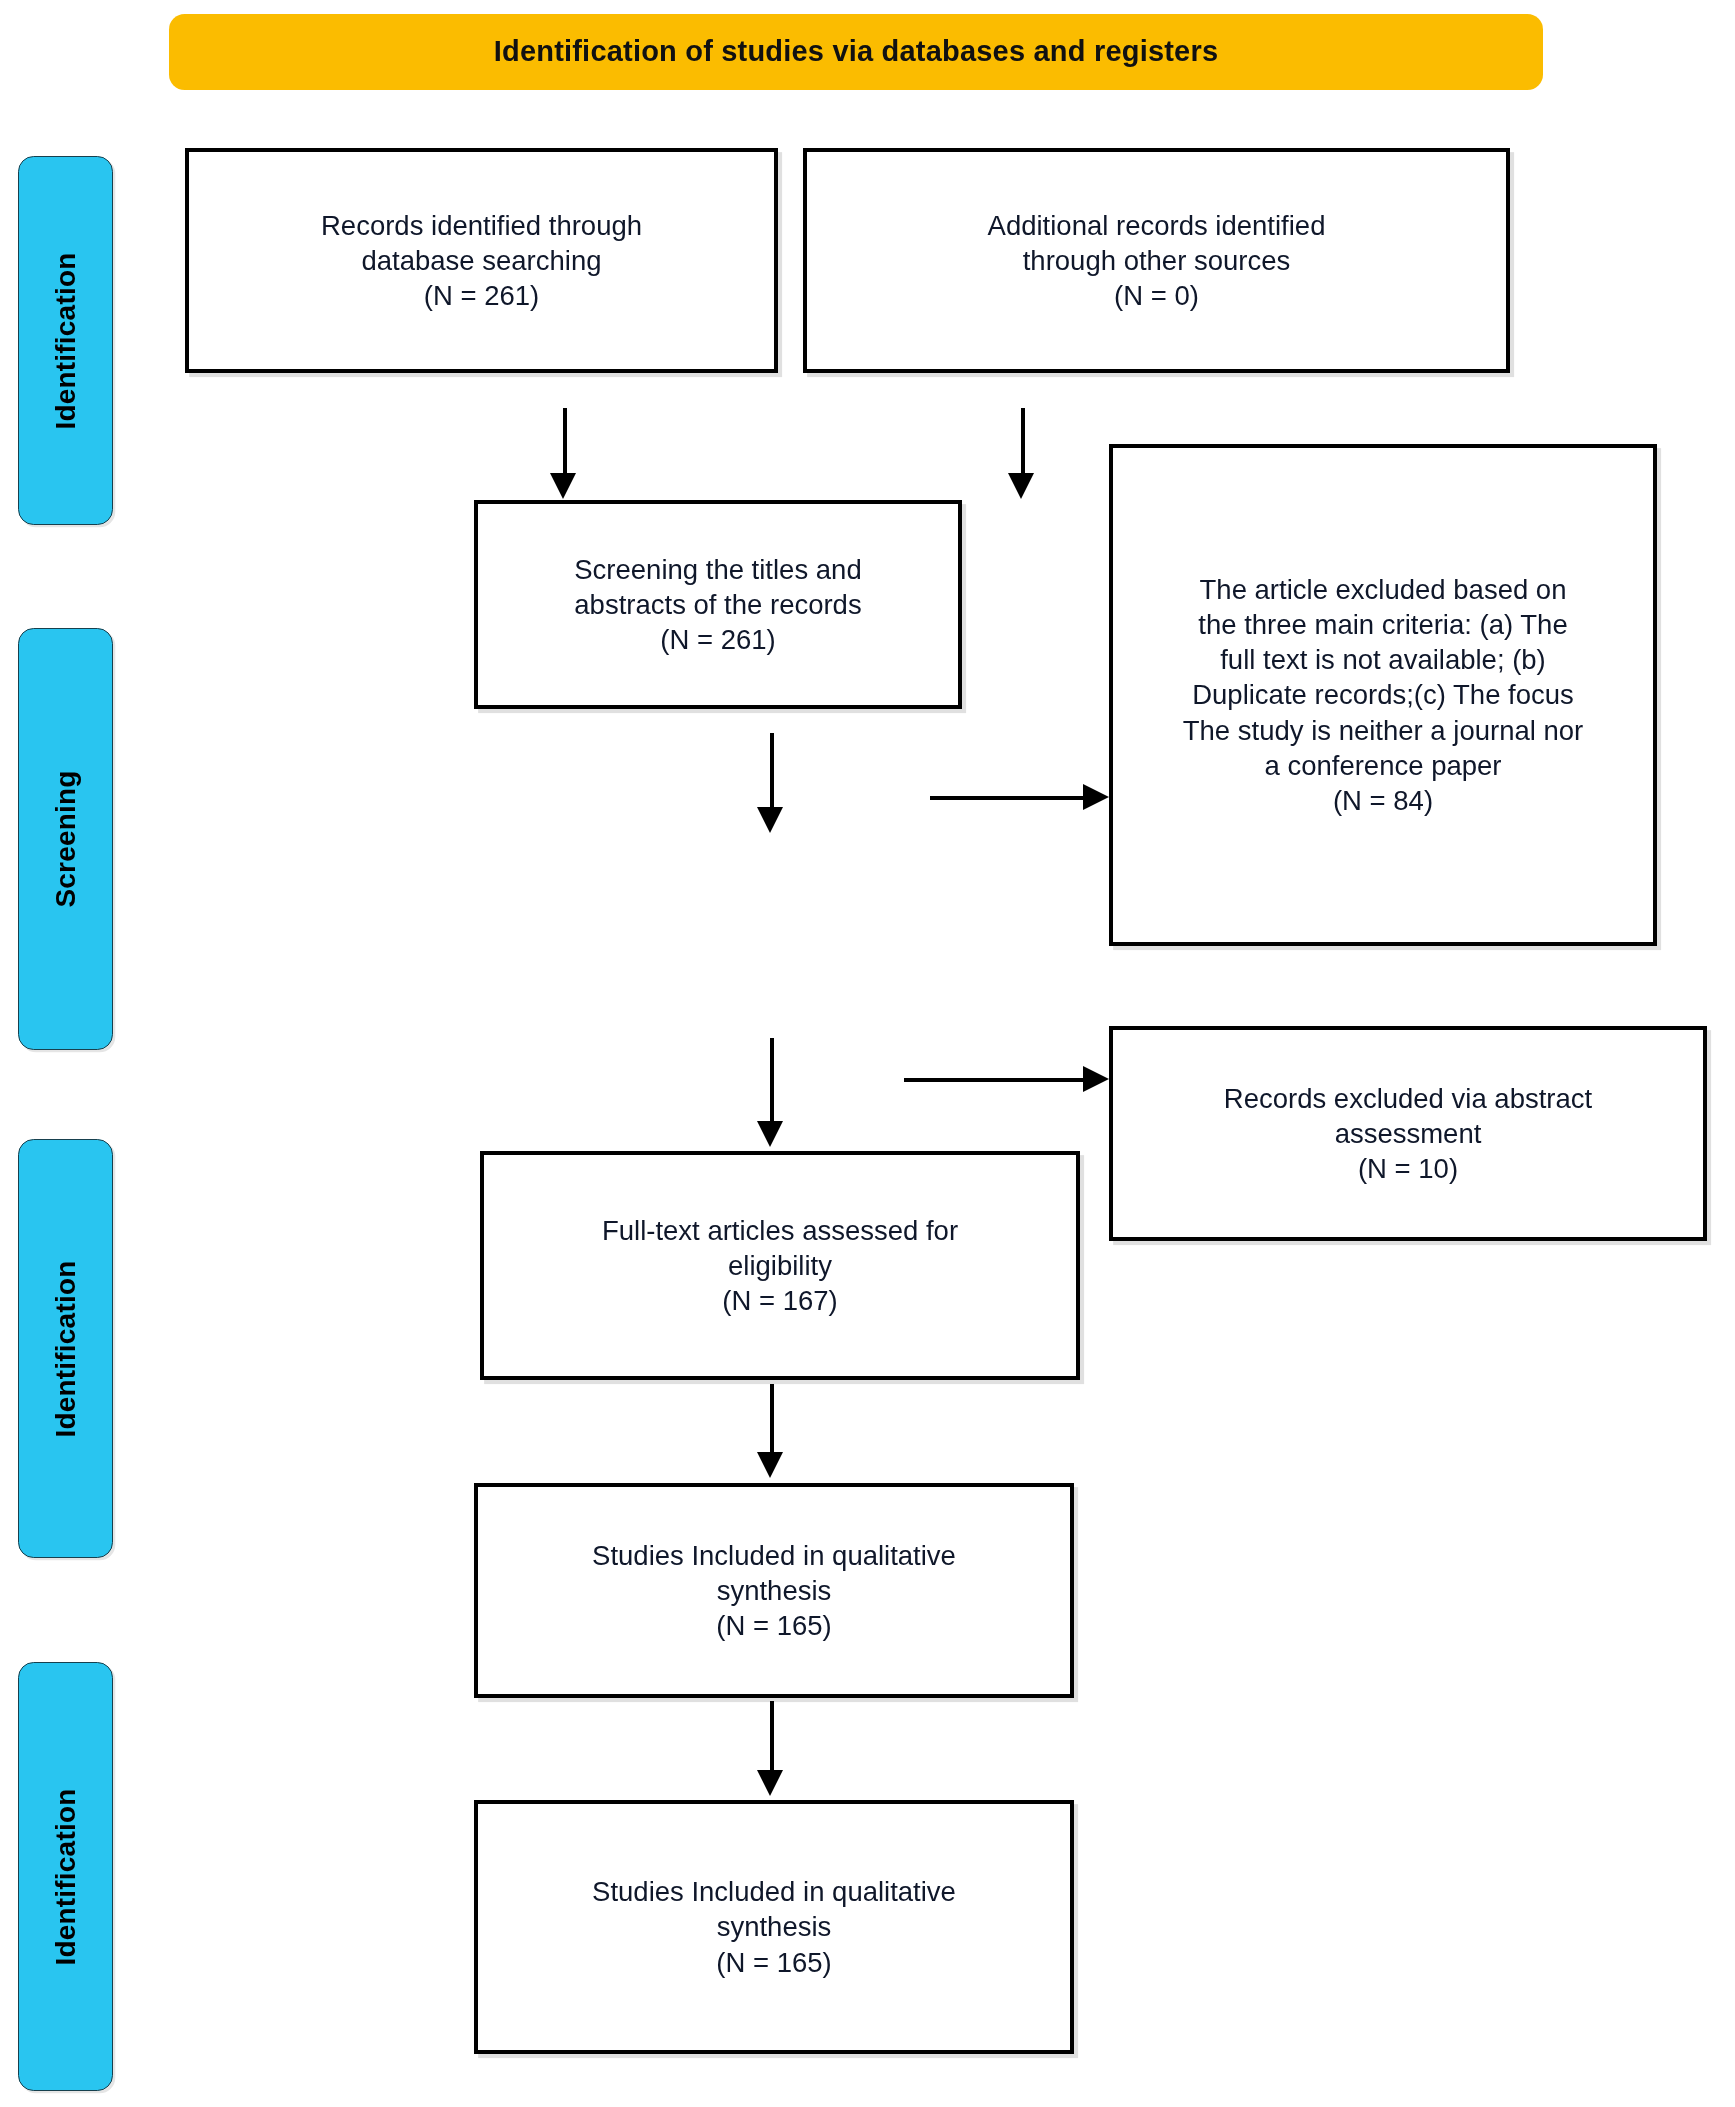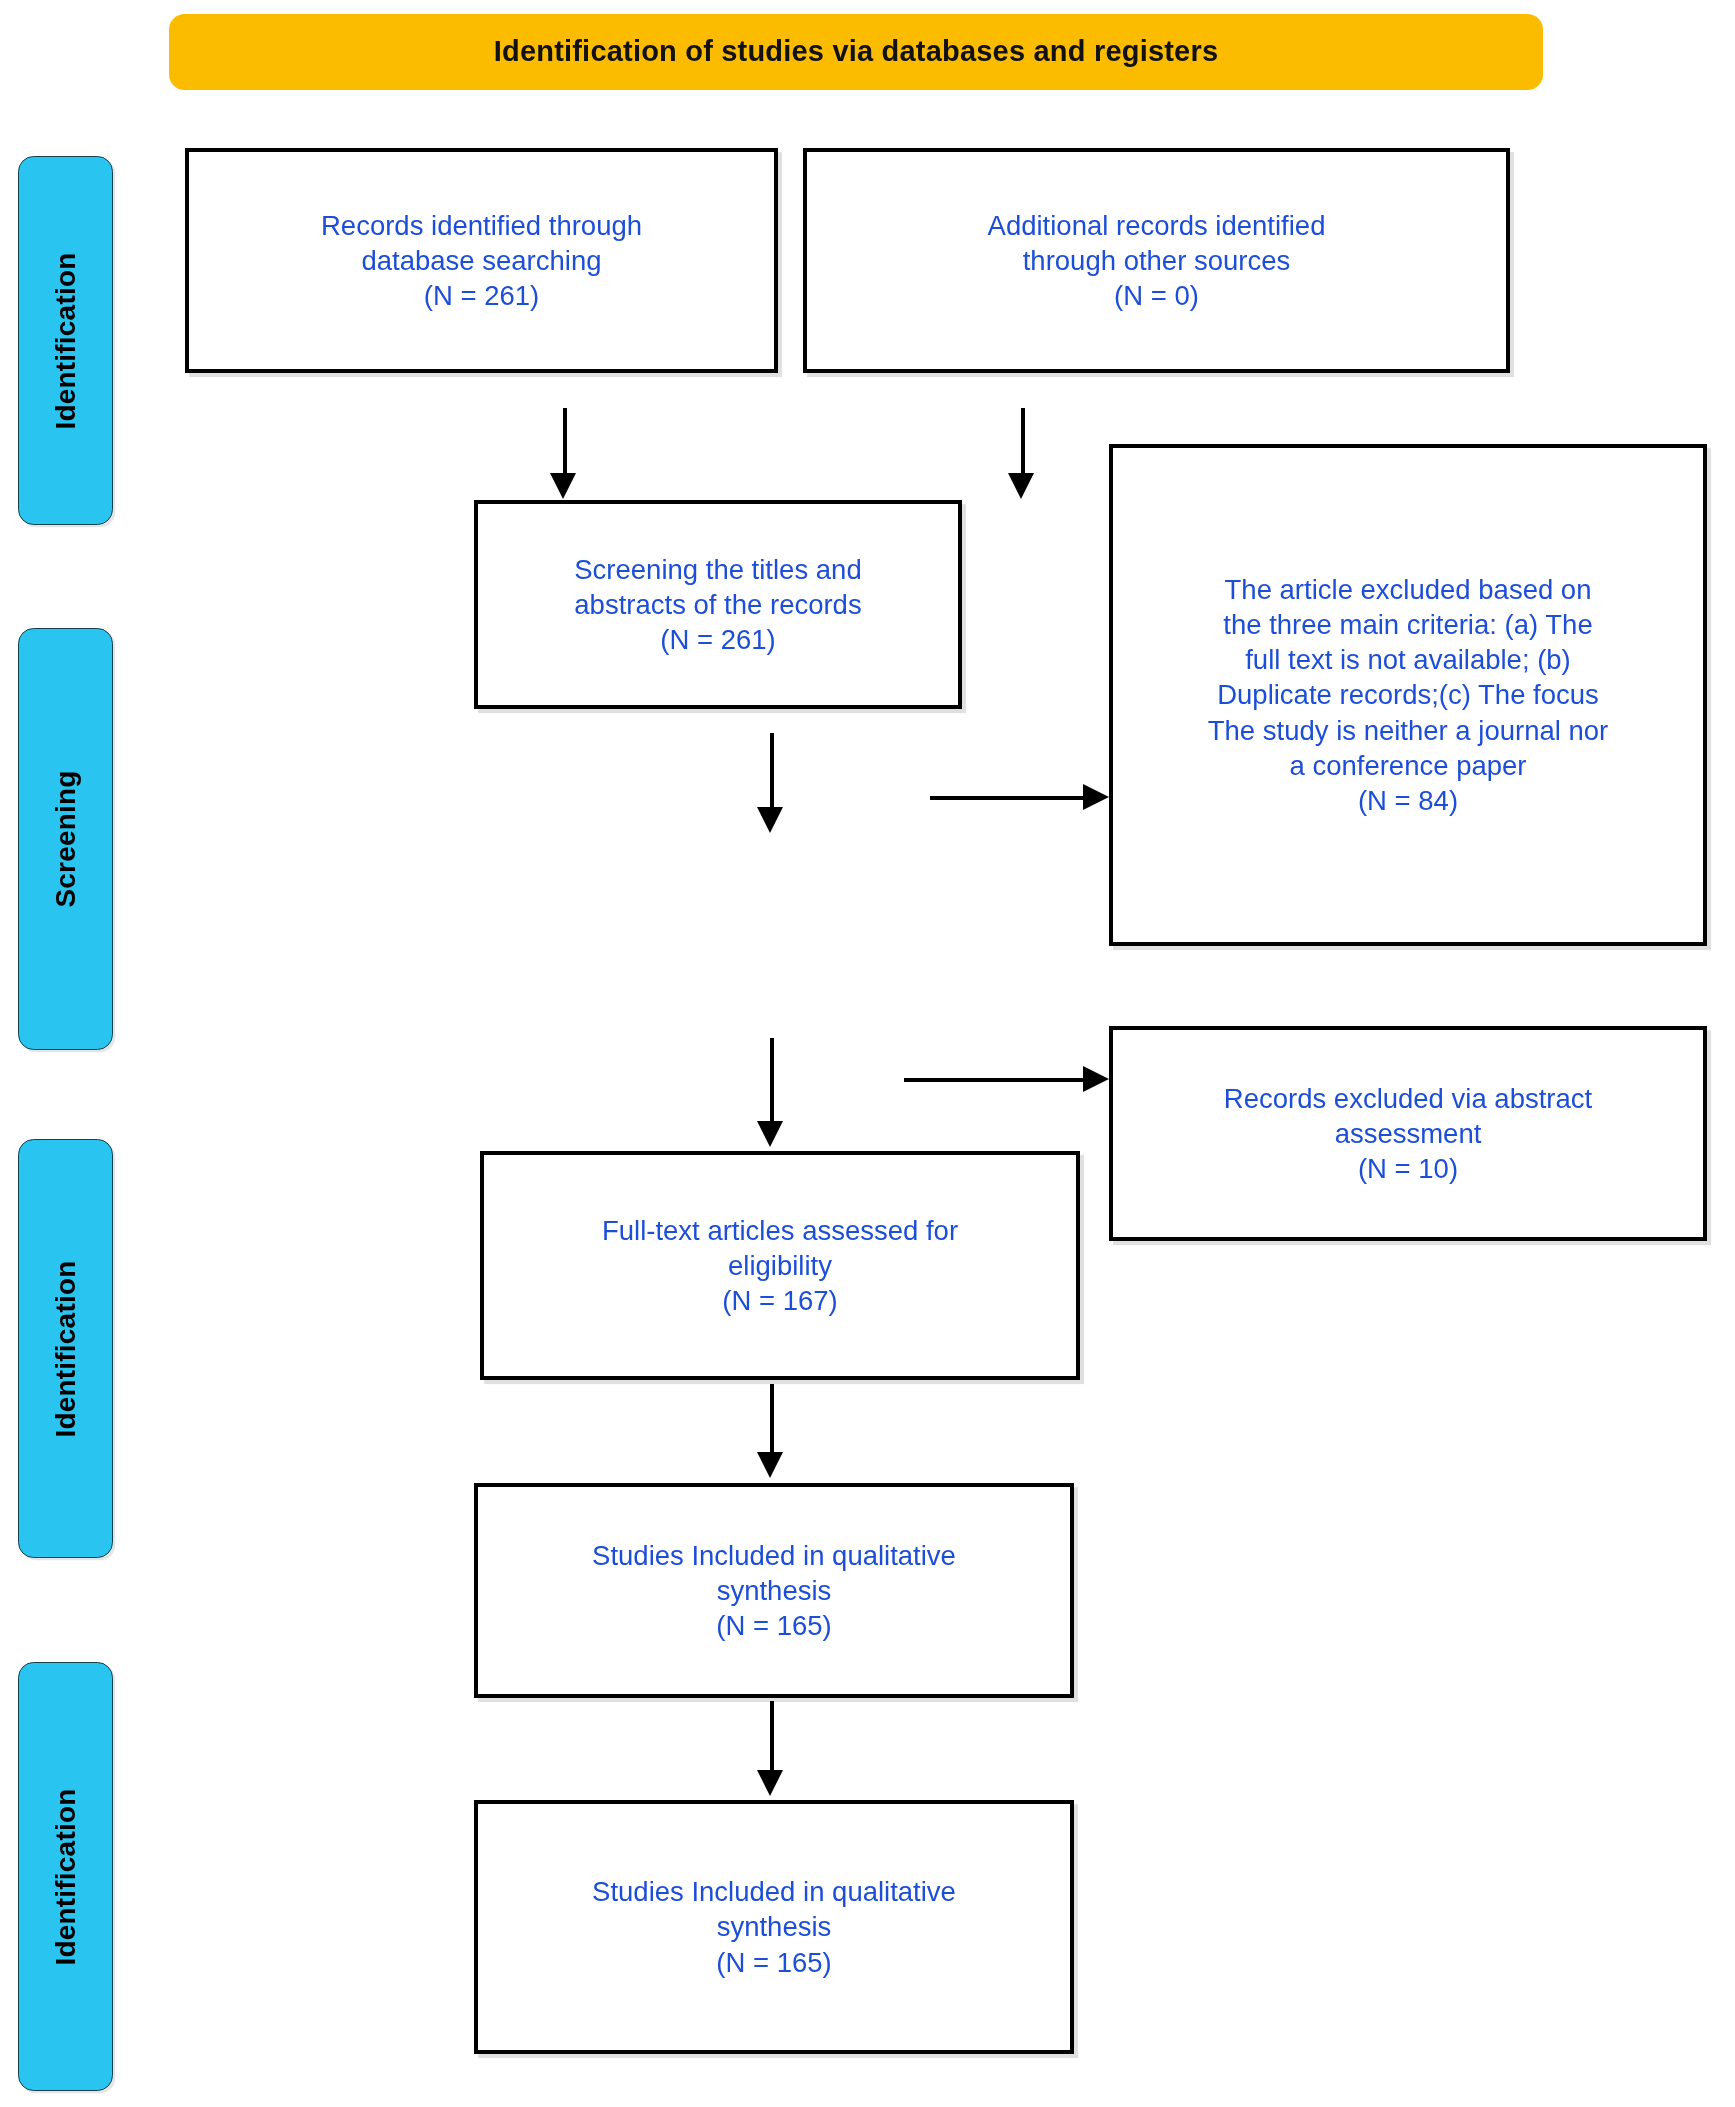--- a/index.html
+++ b/index.html
@@ -43,21 +43,21 @@
 
   
   .flow-box {
     position: absolute;
     background: #ffffff;
     border: 4.1px solid #000000;
     display: flex; align-items: center; justify-content: center;
     box-shadow: 4.1px 4.1px 0 rgba(0,0,0,0.12);
   }
   .flow-box .box-text {
-    font-size: 27.5px; line-height: 1.28; color: #1d4ed8;
+    font-size: 27.5px; line-height: 1.28; color: #0f172a;
     text-align: center; padding: 0 12px;
     white-space: pre-line;
   }
 
   
   .v-line {
     position: absolute; width: 4.1px; background: #000;
   }
   .v-head {
     position: absolute;
@@ -119,21 +119,21 @@
 
   <div class="v-line" style="left:1021px; top:408px; height:70px;"></div>
   <div class="v-head" style="left:1008px; top:473px;"></div>
 
   <div class="flow-box" style="left:474px; top:500px; width:488px; height:209px;">
     <span class="box-text">Screening the titles and
 abstracts of the records
 (N = 261)</span>
   </div>
 
-  <div class="flow-box" style="left:1109px; top:444px; width:598px; height:502px;">
+  <div class="flow-box" style="left:1109px; top:444px; width:548px; height:502px;">
     <span class="box-text">The article excluded based on
 the three main criteria: (a) The
 full text is not available; (b)
 Duplicate records;(c) The focus
 The study is neither a journal nor
 a conference paper
 (N = 84)</span>
   </div>
 
   <div class="h-line" style="left:930px; top:796px; width:154px;"></div>

